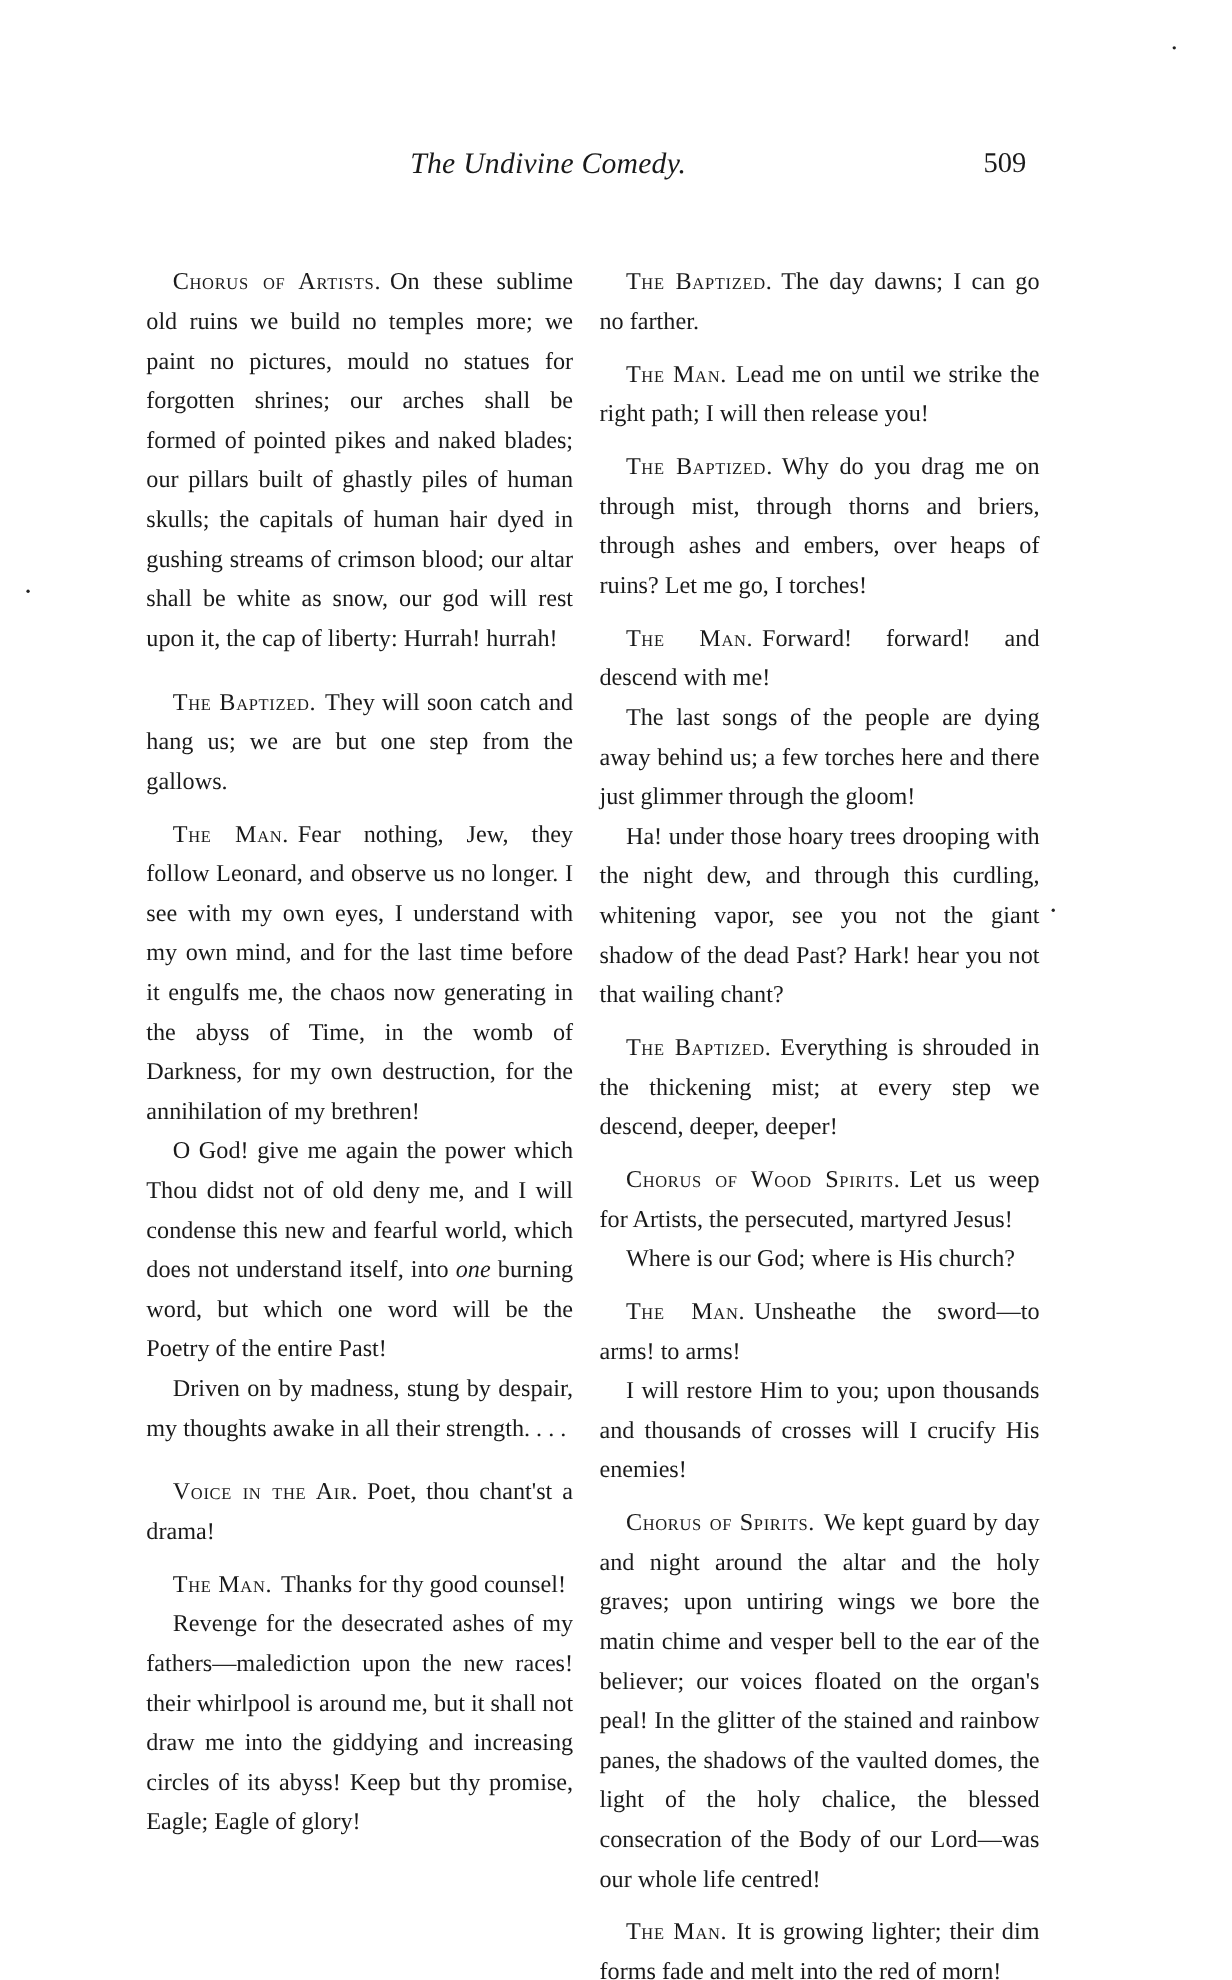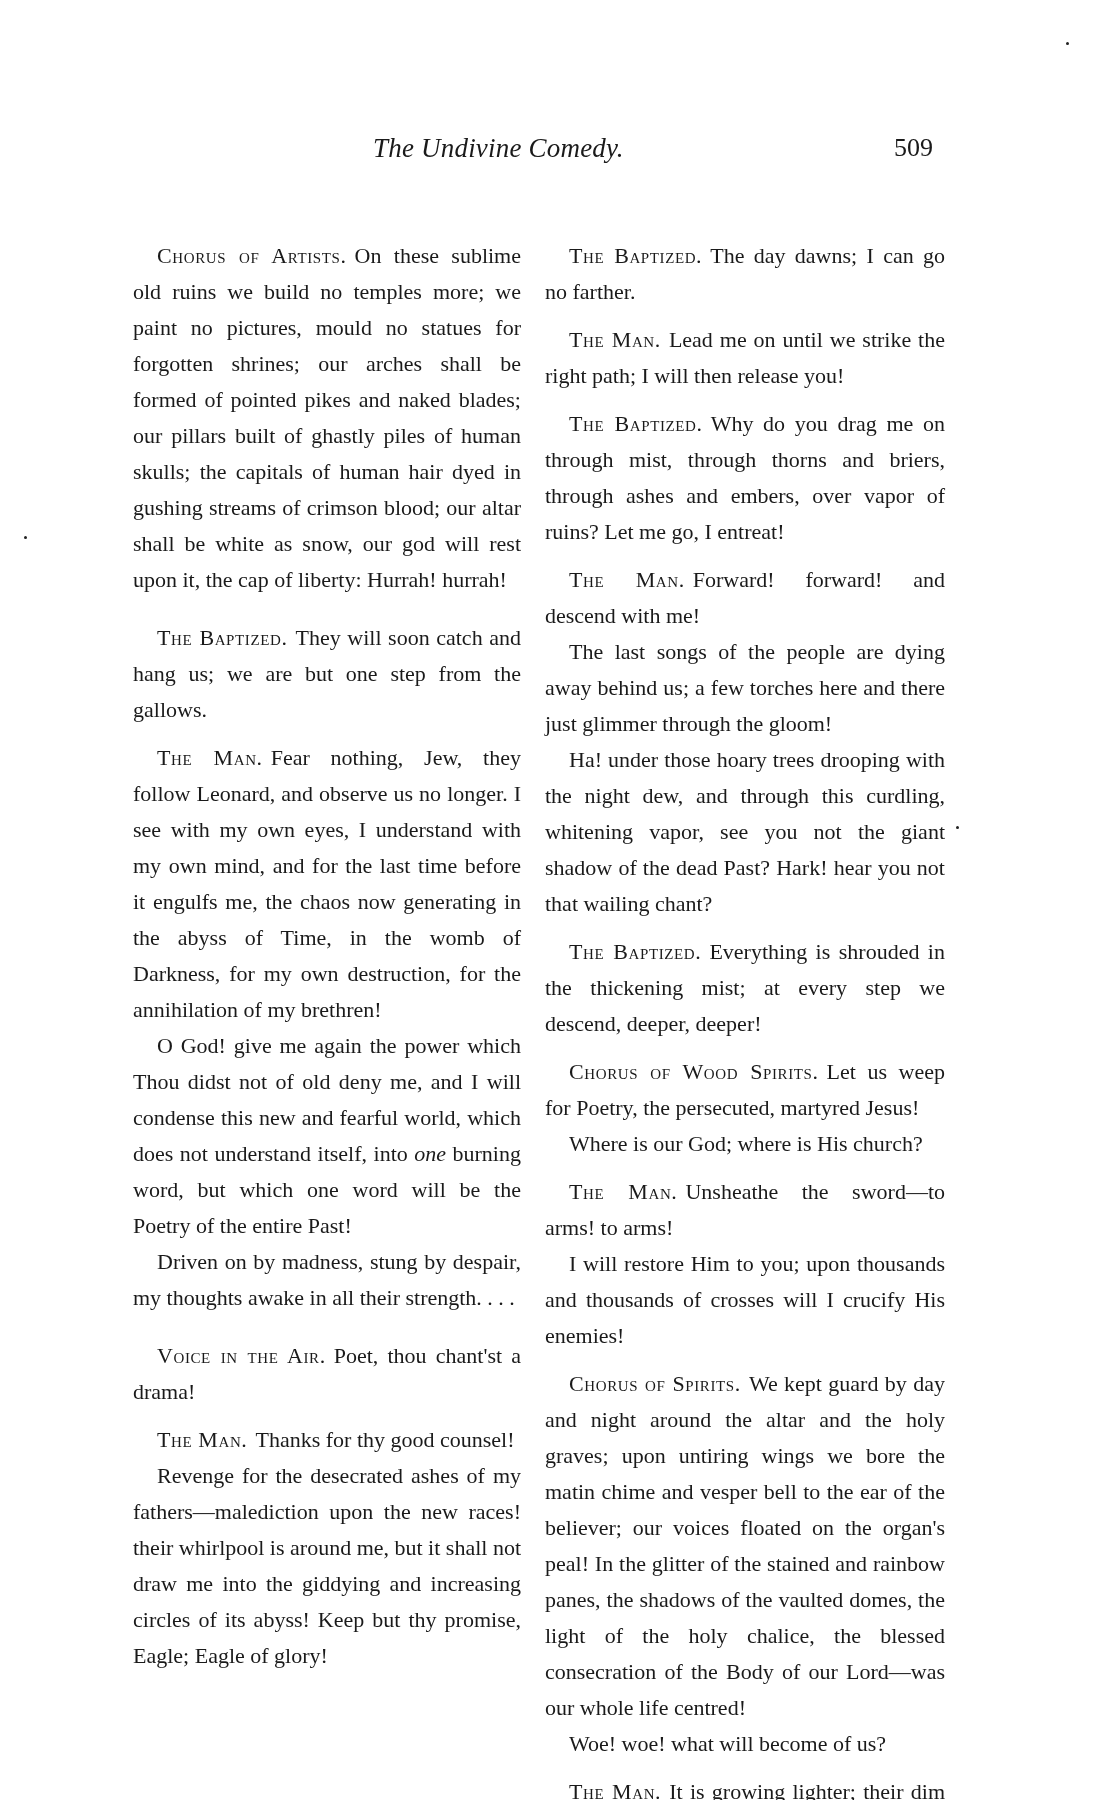--- a/index.html
+++ b/index.html
@@ -55,25 +55,24 @@
   <p class="para"><span>O God! give me again the power which Thou didst not of old deny me, and I will condense this new and fearful world, which does not understand itself, into </span><em>one</em><span> burning word, but which one word will be the Poetry of the entire Past!</span></p>
   <p class="para"><span>Driven on by madness, stung by despair, my thoughts awake in all their strength. . . .</span></p>
   <p class="para gap-lg"><span class="speaker">Voice in the Air.</span><span>Poet, thou chant'st a drama!</span></p>
   <p class="para gap"><span class="speaker">The Man.</span><span>Thanks for thy good counsel!</span></p>
   <p class="para"><span>Revenge for the desecrated ashes of my fathers—malediction upon the new races! their whirlpool is around me, but it shall not draw me into the giddying and increasing circles of its abyss! Keep but thy promise, Eagle; Eagle of glory!</span></p>
 </div>
 
 <div class="column col-right">
   <p class="para"><span class="speaker">The Baptized.</span><span>The day dawns; I can go no farther.</span></p>
   <p class="para gap"><span class="speaker">The Man.</span><span>Lead me on until we strike the right path; I will then release you!</span></p>
-  <p class="para gap"><span class="speaker">The Baptized.</span><span>Why do you drag me on through mist, through thorns and briers, through ashes and embers, over vapor of ruins? Let me go, I entreat!</span></p>
+  <p class="para gap"><span class="speaker">The Baptized.</span><span>Why do you drag me on through mist, through thorns and briers, through ashes and embers, over heaps of ruins? Let me go, I torches!</span></p>
   <p class="para gap"><span class="speaker">The Man.</span><span>Forward! forward! and descend with me!</span></p>
   <p class="para"><span>The last songs of the people are dying away behind us; a few torches here and there just glimmer through the gloom!</span></p>
   <p class="para"><span>Ha! under those hoary trees drooping with the night dew, and through this curdling, whitening vapor, see you not the giant shadow of the dead Past? Hark! hear you not that wailing chant?</span></p>
   <p class="para gap"><span class="speaker">The Baptized.</span><span>Everything is shrouded in the thickening mist; at every step we descend, deeper, deeper!</span></p>
-  <p class="para gap"><span class="speaker">Chorus of Wood Spirits.</span><span>Let us weep for Poetry, the persecuted, martyred Jesus!</span></p>
+  <p class="para gap"><span class="speaker">Chorus of Wood Spirits.</span><span>Let us weep for Artists, the persecuted, martyred Jesus!</span></p>
   <p class="para"><span>Where is our God; where is His church?</span></p>
   <p class="para gap"><span class="speaker">The Man.</span><span>Unsheathe the sword—to arms! to arms!</span></p>
   <p class="para"><span>I will restore Him to you; upon thousands and thousands of crosses will I crucify His enemies!</span></p>
   <p class="para gap"><span class="speaker">Chorus of Spirits.</span><span>We kept guard by day and night around the altar and the holy graves; upon untiring wings we bore the matin chime and vesper bell to the ear of the believer; our voices floated on the organ's peal! In the glitter of the stained and rainbow panes, the shadows of the vaulted domes, the light of the holy chalice, the blessed consecration of the Body of our Lord—was our whole life centred!</span></p>
-  <p class="para"><span>Woe! woe! what will become of us?</span></p>
   <p class="para gap"><span class="speaker">The Man.</span><span>It is growing lighter; their dim forms fade and melt into the red of morn!</span></p>
 </div>
 
 </body></html>

